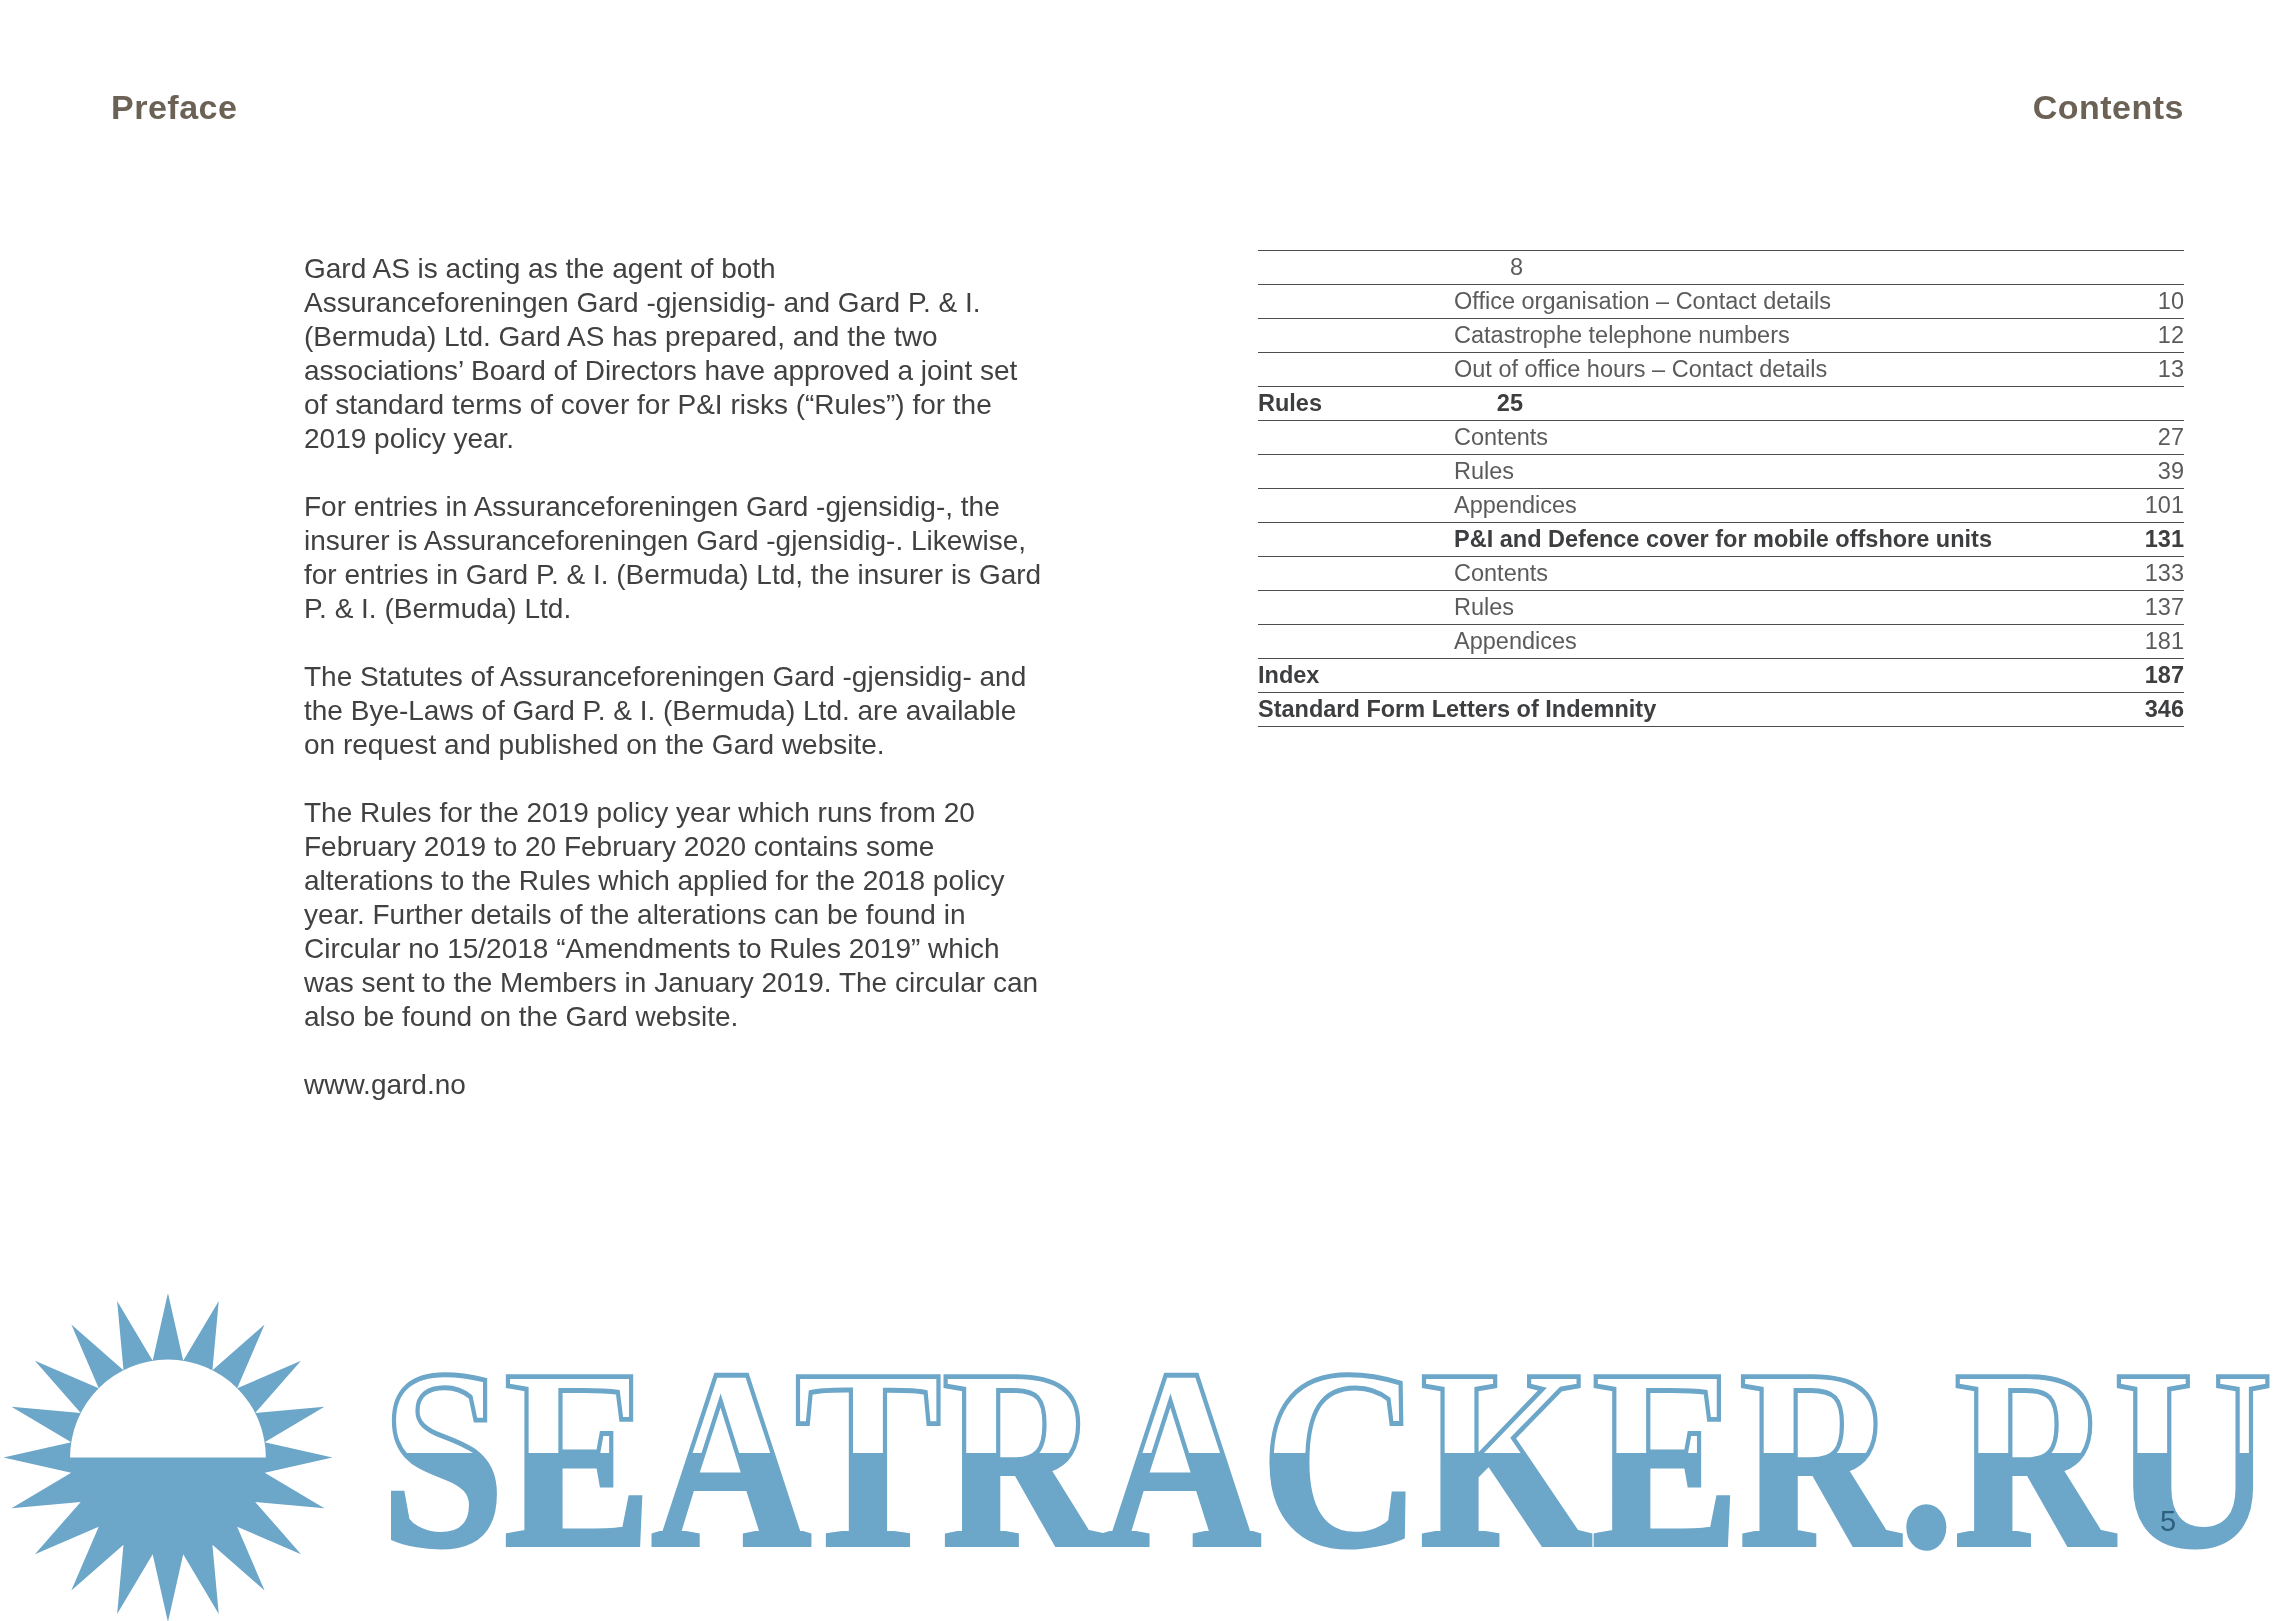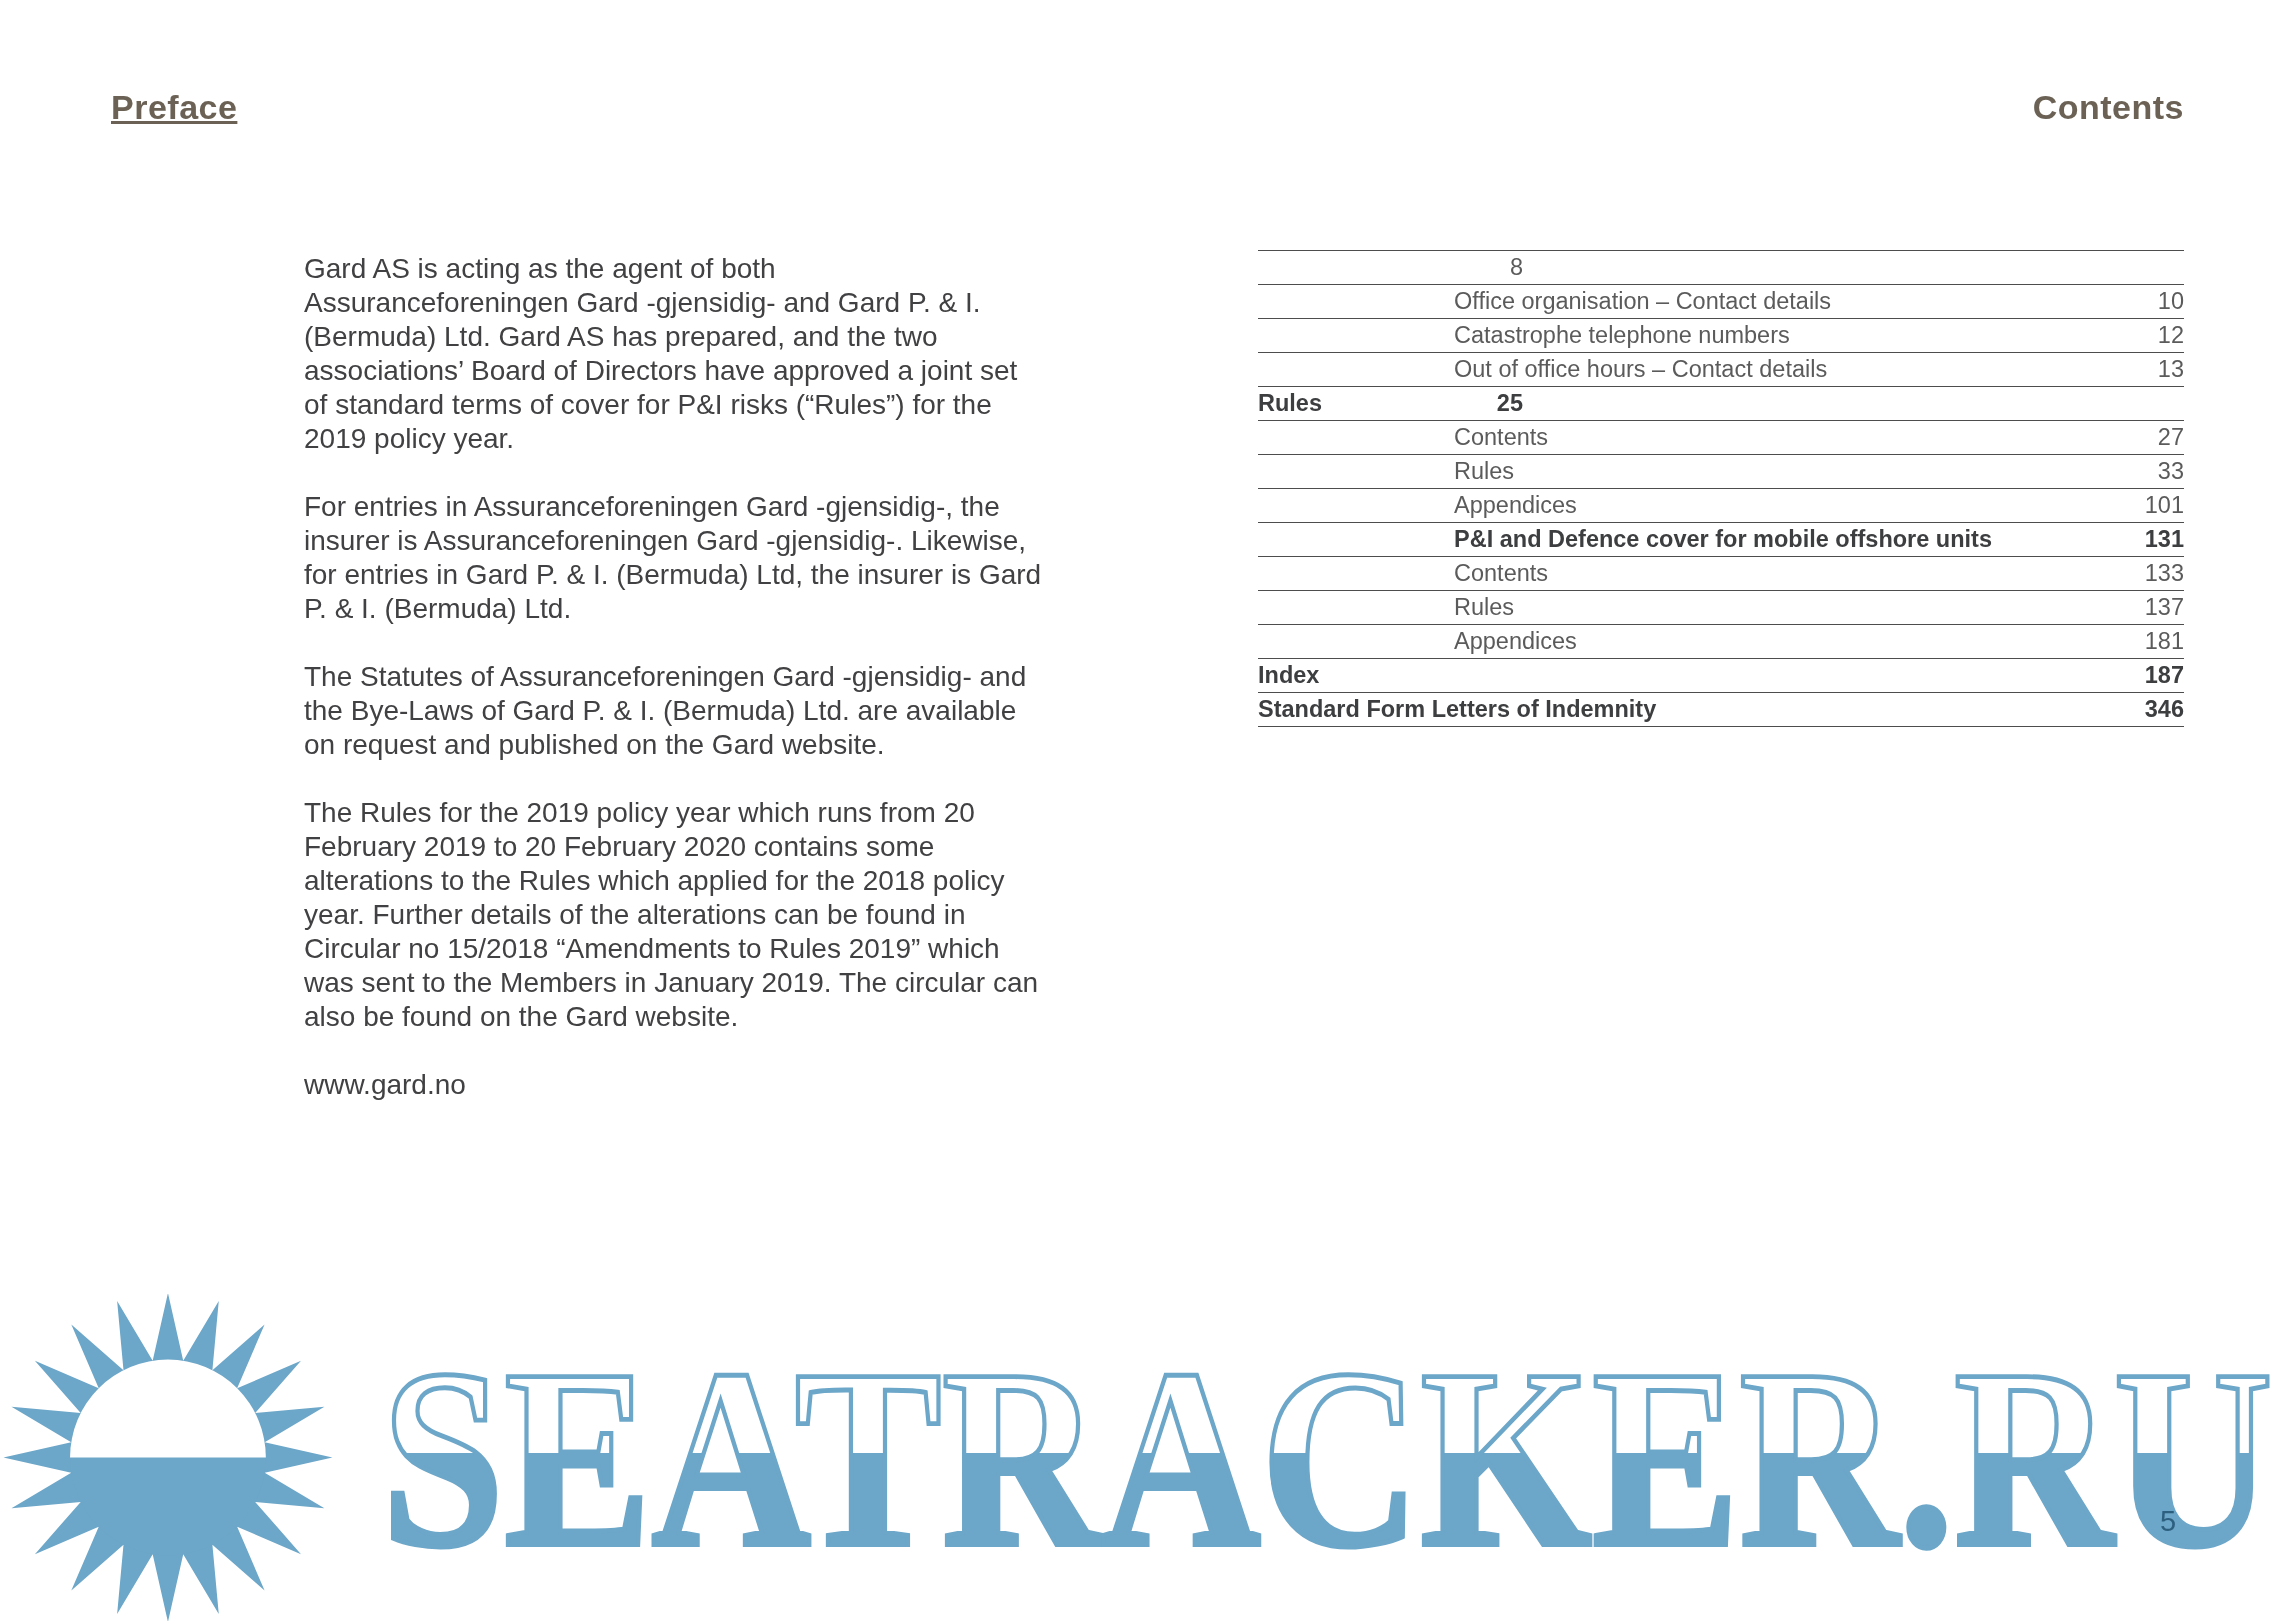--- a/index.html
+++ b/index.html
@@ -11,21 +11,21 @@
     font-family:"Liberation Sans", sans-serif;
   }
   .heading{
     position:absolute;
     top:88px;
     font-size:34px;
     font-weight:bold;
     letter-spacing:0.5px;
     color:#6b6255;
   }
-  .heading-left{left:111px;text-decoration:underline;}
+  .heading-left{left:111px;}
   .heading-right{right:109px;text-align:right;}
 
   .preface-col{
     position:absolute;
     left:304px;top:252px;width:740px;
     color:#414042;
     font-size:28px;
     line-height:34px;
   }
   .preface-col p{margin:0 0 34px 0;}
@@ -118,21 +118,21 @@
 
     <div class="toc-row">
       <span class="toc-section"></span>
       <span class="toc-title">Contents</span>
       <span class="toc-page">27</span>
     </div>
 
     <div class="toc-row">
       <span class="toc-section"></span>
       <span class="toc-title">Rules</span>
-      <span class="toc-page">33</span>
+      <span class="toc-page">39</span>
     </div>
 
     <div class="toc-row">
       <span class="toc-section"></span>
       <span class="toc-title">Appendices</span>
       <span class="toc-page">101</span>
     </div>
 
     <div class="toc-row bold">
       <span class="toc-section"></span>

